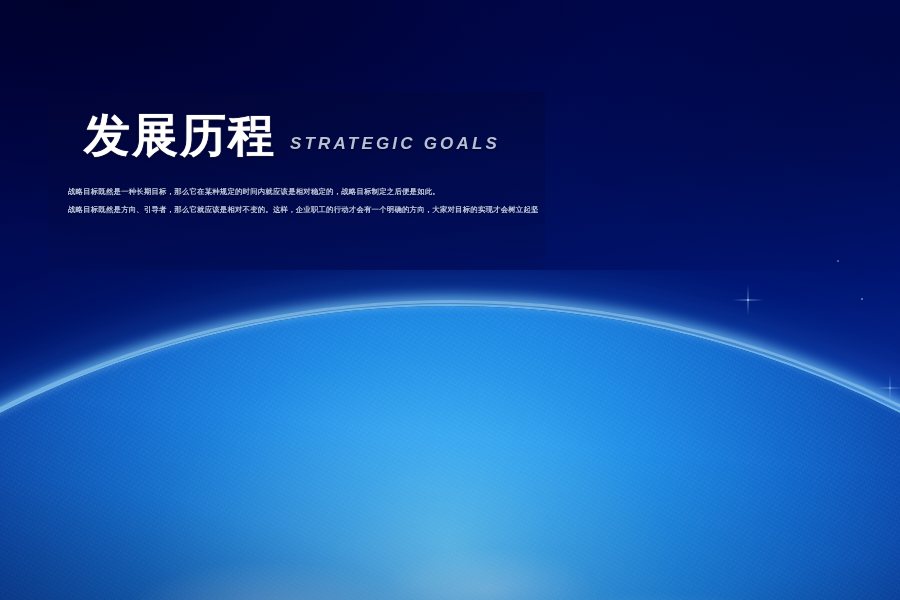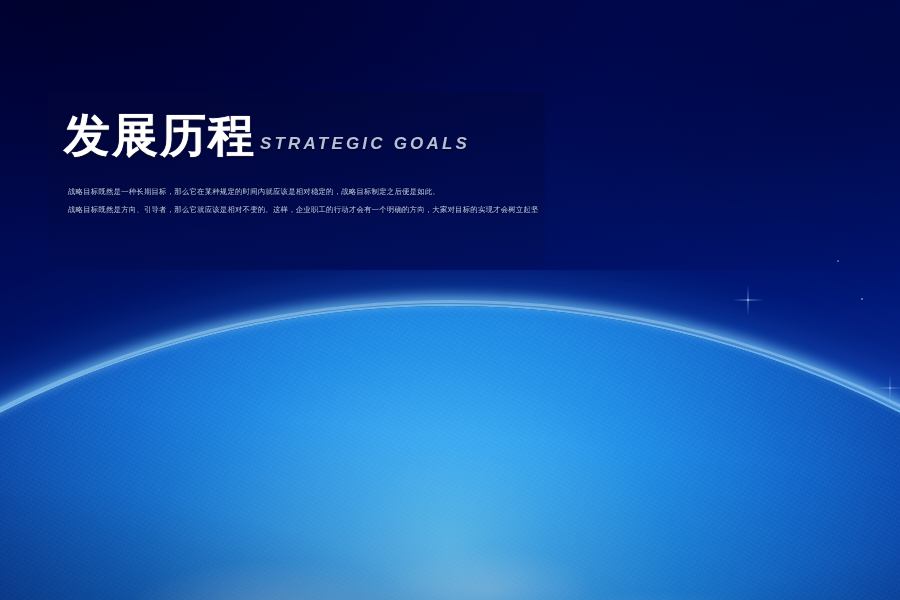--- a/index.html
+++ b/index.html
@@ -202,21 +202,21 @@
     width: 497px;
     height: 178px;
     background: linear-gradient(180deg,
       rgba(2,6,52,0.40) 0%,
       rgba(2,8,60,0.30) 60%,
       rgba(3,12,70,0.14) 100%);
   }
 
   .headline-row {
     position: absolute;
-    left: 64px;
+    left: 84px;
     top: 112px;
     display: flex;
     align-items: flex-end;
     white-space: nowrap;
   }
   .title-cn {
     font-family: "DejaVu Serif", "Liberation Serif", serif;
     font-size: 46px;
     font-weight: 700;
     line-height: 1;
@@ -226,31 +226,32 @@
       0 0 1px rgba(255,255,255,0.9),
       0 1px 3px rgba(0,0,0,0.55);
   }
   .title-en {
     font-family: "Liberation Sans", sans-serif;
     font-size: 17px;
     font-style: italic;
     font-weight: 700;
     letter-spacing: 3.2px;
     color: #c8cfe4;
-    margin-left: 4px;
+    margin-left: 14px;
     padding-bottom: 4px;
     text-shadow: 0 1px 2px rgba(0,0,0,0.6);
     opacity: 0.92;
   }
 
   .body-copy {
     position: absolute;
     left: 68px;
     top: 186px;
     width: 470px;
+    font-weight: bold;
   }
   .body-copy p {
     margin: 0 0 6px 0;
     font-family: "DejaVu Sans", "Liberation Sans", sans-serif;
     font-size: 7.4px;
     line-height: 1.62;
     color: #cfd8ee;
     letter-spacing: 0.2px;
     white-space: nowrap;
     overflow: hidden;

